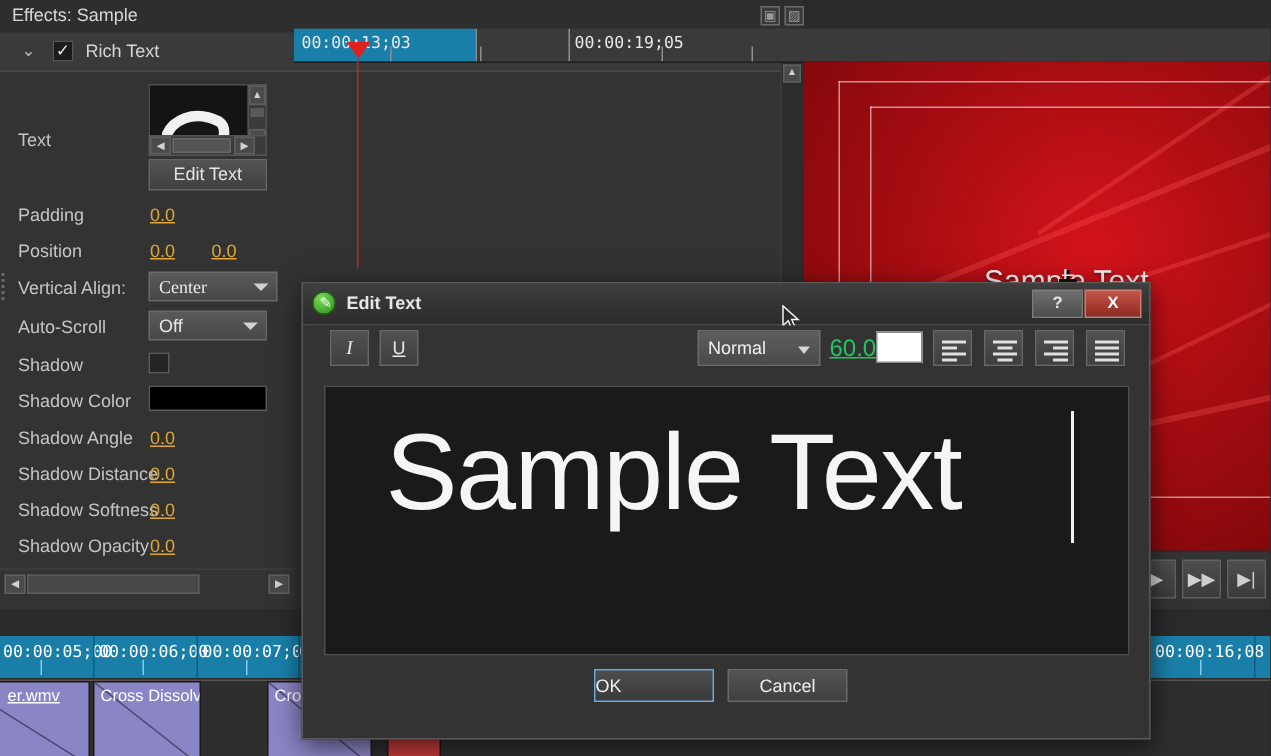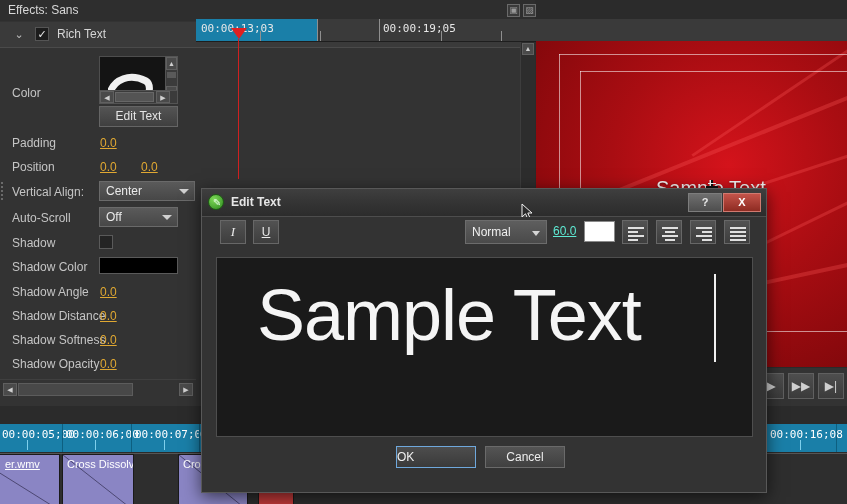--- a/index.html
+++ b/index.html
@@ -171,21 +171,21 @@
   #font-dd-btn i{position:absolute;left:6px;top:8px;
     border-left:4px solid transparent;border-right:4px solid transparent;
     border-top:5px solid #d5d5d5;}
   #style-dd{left:262px;top:3px;width:82px;height:24px;
     background:linear-gradient(#5e5e5e,#4a4a4a);border:1px solid #6c6c6c;
     box-sizing:border-box;text-align:center;}
   #style-dd .dd-text{left:6px;top:4px;color:#f0f0f0;font-size:12px;}
   #style-dd i{position:absolute;right:6px;top:10px;
     border-left:4px solid transparent;border-right:4px solid transparent;
     border-top:5px solid #d5d5d5;}
-  #font-size{left:350px;top:7px;color:#5eead4;font-size:12px;text-decoration:underline;}
+  #font-size{left:350px;top:7px;color:#22c55e;font-size:16px;text-decoration:underline;}
   #color-swatch{left:381px;top:4px;width:31px;height:21px;background:#ffffff;
     border:1px solid #8a8a8a;box-sizing:border-box;}
   .align-btn{top:3px;width:26px;height:24px;}
   #align-left{left:419px;}
   #align-center{left:453px;}
   #align-right{left:487px;}
   #align-justify{left:521px;}
   .al-rows{position:absolute;left:5px;top:6px;width:16px;}
   .al-rows i{display:block;height:2px;background:#e0e0e0;margin-bottom:2px;}
 
@@ -203,31 +203,31 @@
     background:linear-gradient(#545454,#404040);border:1px solid #6a6a6a;
     box-sizing:border-box;color:#ededed;font-size:12px;text-align:center;
     line-height:20px;}
 </style>
 </head>
 <body>
 
 <div class="abs" id="effects-panel">
 
   <div class="abs" id="effects-header"></div>
-  <div class="abs" id="effects-title">Effects: Sans</div>
+  <div class="abs" id="effects-title">Effects: Sample</div>
   <div class="abs" id="panel-float-icon">▣</div>
   <div class="abs" id="panel-close-icon">▨</div>
 
   <div class="abs" id="richtext-row">
     <div class="abs" id="disclosure-icon">⌄</div>
     <div class="abs" id="richtext-check">✓</div>
     <div class="abs" id="richtext-label">Rich Text</div>
   </div>
 
-  <div class="abs prop-label" style="top:86px;">Color</div>
+  <div class="abs prop-label" style="top:86px;">Text</div>
   <div class="abs" id="text-preview-box">
     <svg class="abs" id="text-preview-glyph" viewBox="0 0 46 26">
       <path d="M2 22 C6 8, 22 2, 38 10 C41 12, 42 16, 41 21" stroke="#f0f0f0" stroke-width="7" fill="none" stroke-linecap="round"></path>
     </svg>
   </div>
   <div class="abs" id="tp-vscroll">
     <div class="abs sbtn" id="tp-up">▲</div>
     <div class="abs" id="tp-thumb"></div>
     <div class="abs sbtn" id="tp-down">▼</div>
   </div>
@@ -239,21 +239,21 @@
   <div class="abs" id="edit-text-btn">Edit Text</div>
 
   <div class="abs prop-label" style="top:136px;">Padding</div>
   <div class="abs prop-val" style="left:100px;top:136px;">0.0</div>
 
   <div class="abs prop-label" style="top:160px;">Position</div>
   <div class="abs prop-val" style="left:100px;top:160px;">0.0</div>
   <div class="abs prop-val" style="left:141px;top:160px;">0.0</div>
 
   <div class="abs prop-label" style="top:185px;">Vertical Align:</div>
-  <div class="abs dropdown" style="left:99px;top:181px;width:96px;height:20px;">
+  <div class="abs dropdown" style="left:99px;top:181px;width:86px;height:20px;font-family:Liberation Serif, serif;">
     <span class="dd-text">Center</span>
     <span class="dd-arrow"></span>
   </div>
 
   <div class="abs prop-label" style="top:211px;">Auto-Scroll</div>
   <div class="abs dropdown" style="left:99px;top:207px;width:79px;height:20px;">
     <span class="dd-text">Off</span>
     <span class="dd-arrow"></span>
   </div>
 

